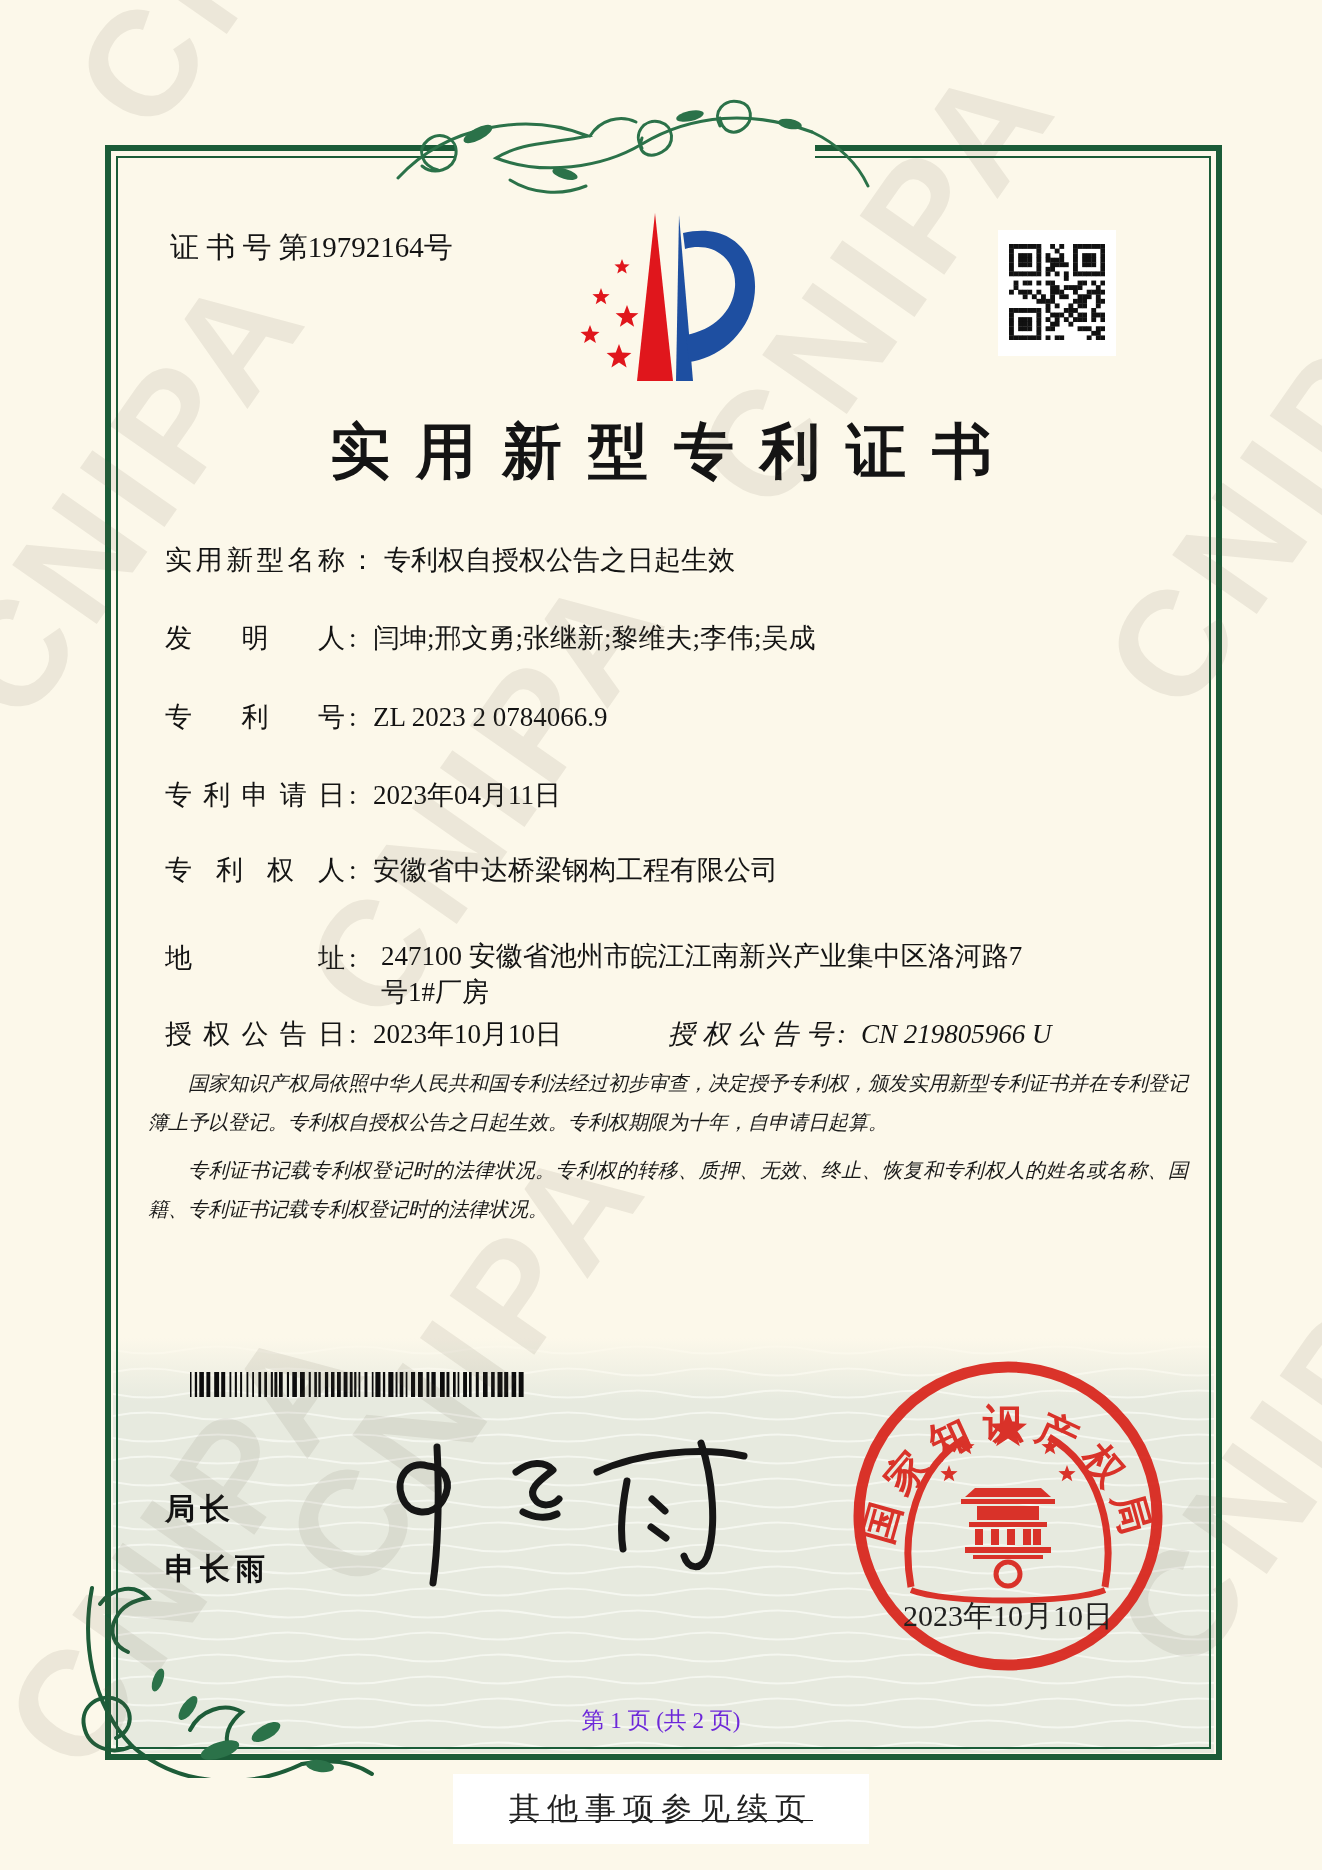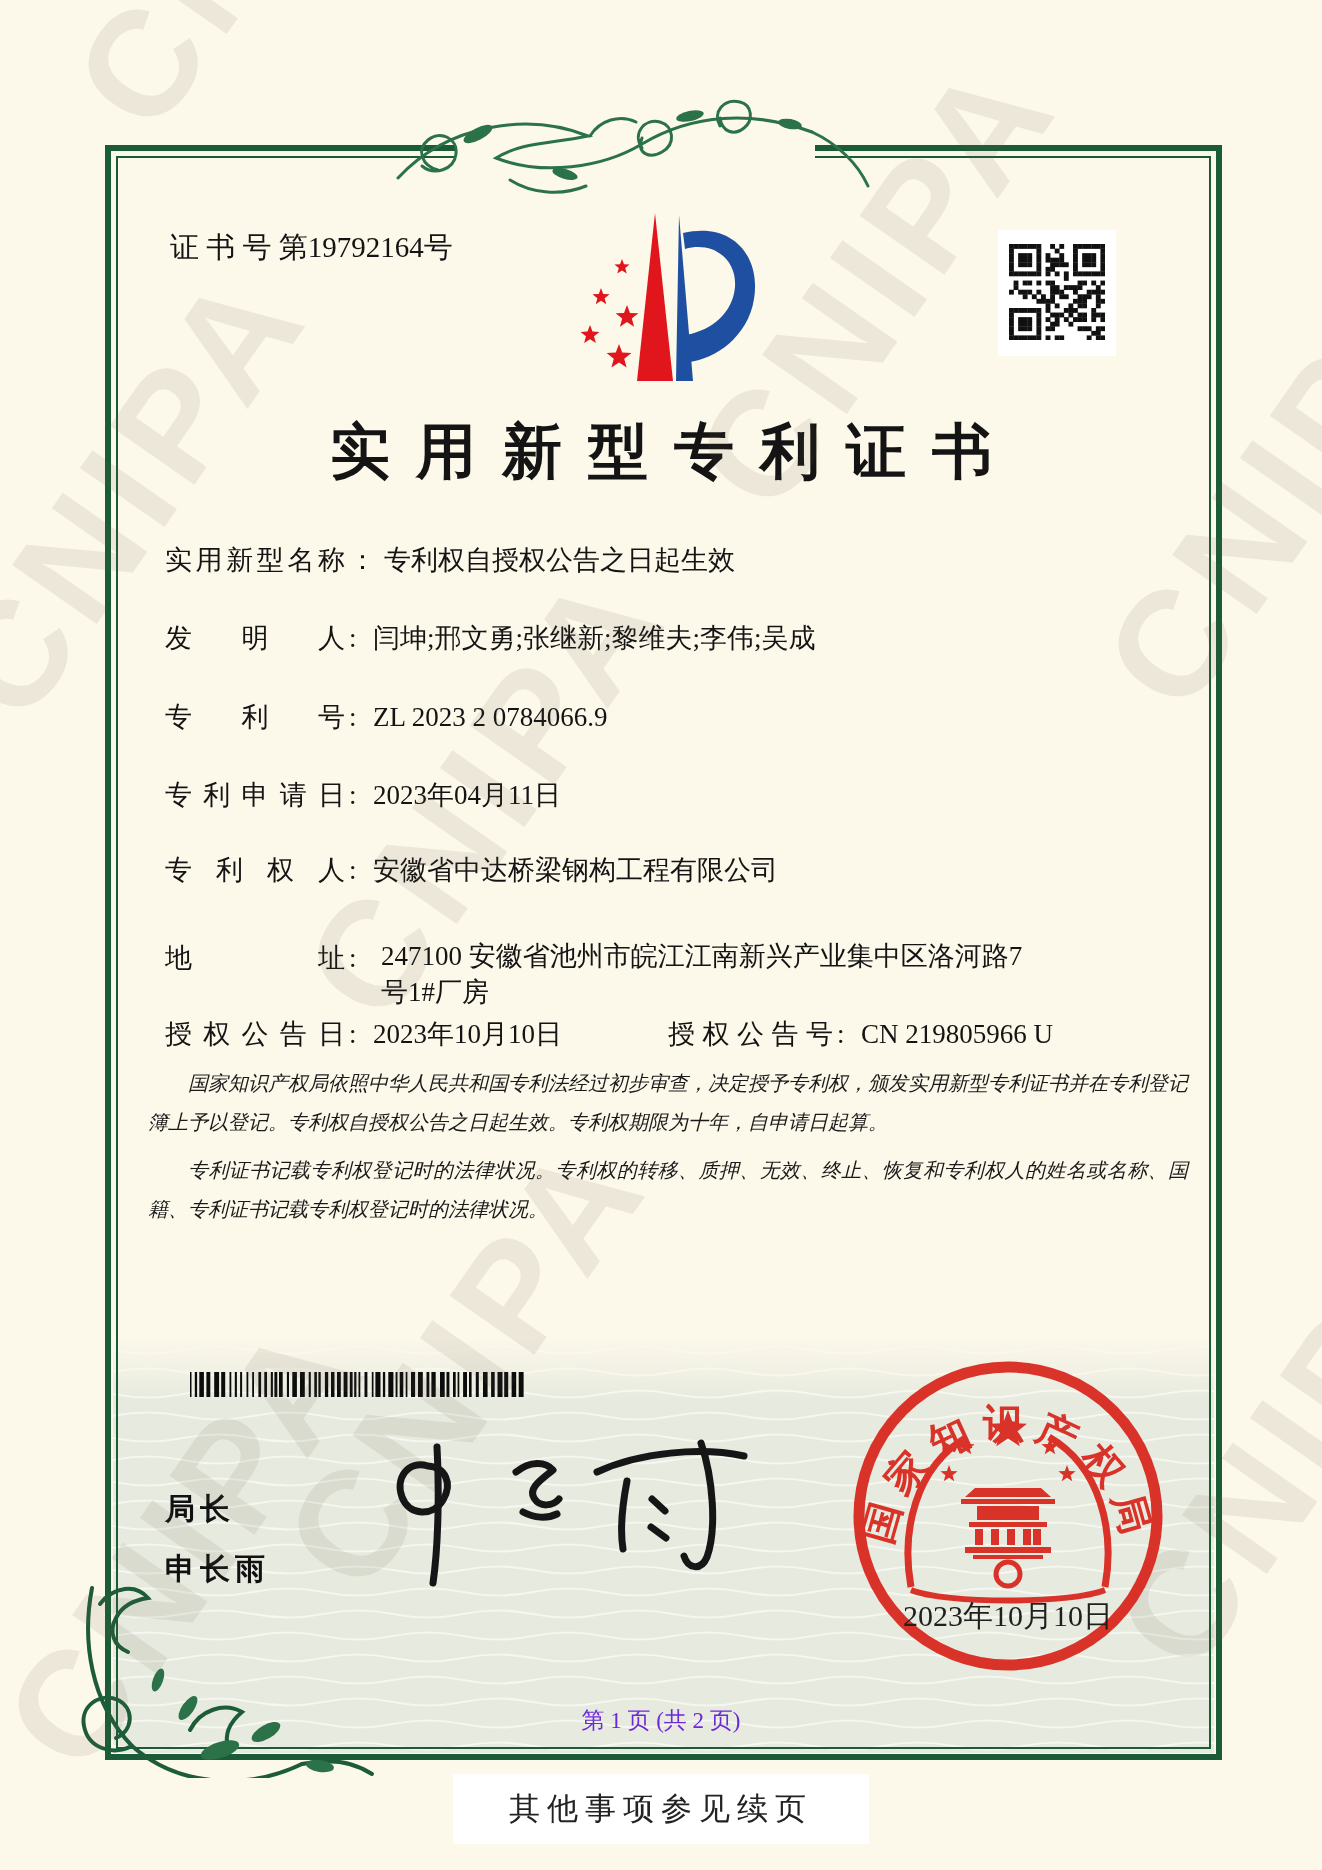--- a/index.html
+++ b/index.html
@@ -36,40 +36,40 @@
   #title{position:absolute; left:0; top:412px; width:100%; text-align:center;
     font-size:60px; font-weight:700; letter-spacing:26px; text-indent:26px; z-index:5;}
   
   .field-row{position:absolute; left:165px; width:1000px; font-size:27px;
     line-height:40px; z-index:5; display:flex; align-items:flex-start;}
   .flabel{display:inline-block; width:180px; text-align:justify; text-align-last:justify;
     text-justify:inter-character; flex:0 0 180px;}
   .colon{display:inline-block; min-width:16px; margin-left:4px; flex:0 0 auto;}
   .fvalue{margin-left:8px;}
   .addr-val{margin-left:16px; width:700px; line-height:36px;}
-  .grant-pair2{position:absolute; left:503px; top:0; display:flex;}
+  .grant-pair2{position:absolute; left:503px; top:0; display:flex;font-style:italic;}
   .flabel.w165{width:165px; flex:0 0 165px;}
   
   #paragraphs{position:absolute; left:148px; top:1064px; width:1040px; z-index:5;
     font-size:20px; line-height:38.5px; text-align:justify; color:#1a1a1a;font-style:italic;}
   #paragraphs p{margin:0 0 10px 0; text-indent:2em;}
   
   #barcode{position:absolute; left:190px; top:1372px; z-index:5;}
   #director-title{position:absolute; left:165px; top:1489px; z-index:5;
     font-family:"Liberation Sans","DejaVu Sans",sans-serif; font-weight:700;
     font-size:30px; letter-spacing:5px; color:#111;}
   #director-name{position:absolute; left:165px; top:1549px; z-index:5;
     font-family:"Liberation Sans","DejaVu Sans",sans-serif; font-weight:700;
     font-size:30px; letter-spacing:5px; color:#111;}
   #signature{position:absolute; left:380px; top:1430px; z-index:7;}
   #seal{position:absolute; left:845px; top:1352px; z-index:7;}
   #page-indicator{position:absolute; left:0; top:1705px; width:100%; text-align:center;
     font-size:23px; z-index:5; color:#6d28d9;}
   #continuation-box{position:absolute; left:50%; transform:translateX(-50%);
-    top:1774px; background:#ffffff; padding:14px 56px; z-index:5;}
+    top:1774px; background:#ffffff; padding:14px 56px; z-index:5;text-decoration:underline;}
   #continuation-box span{font-size:31px; letter-spacing:7px; color:#222;}
   svg text{font-family:"Liberation Serif","DejaVu Serif",serif;}
 </style>
 </head>
 <body>
 
 <div id="page">
 
   <div class="wm" style="left:40px; top:60px;">CNIPA</div>
   <div class="wm" style="left:1120px; top:-70px;">CNIPA</div>

